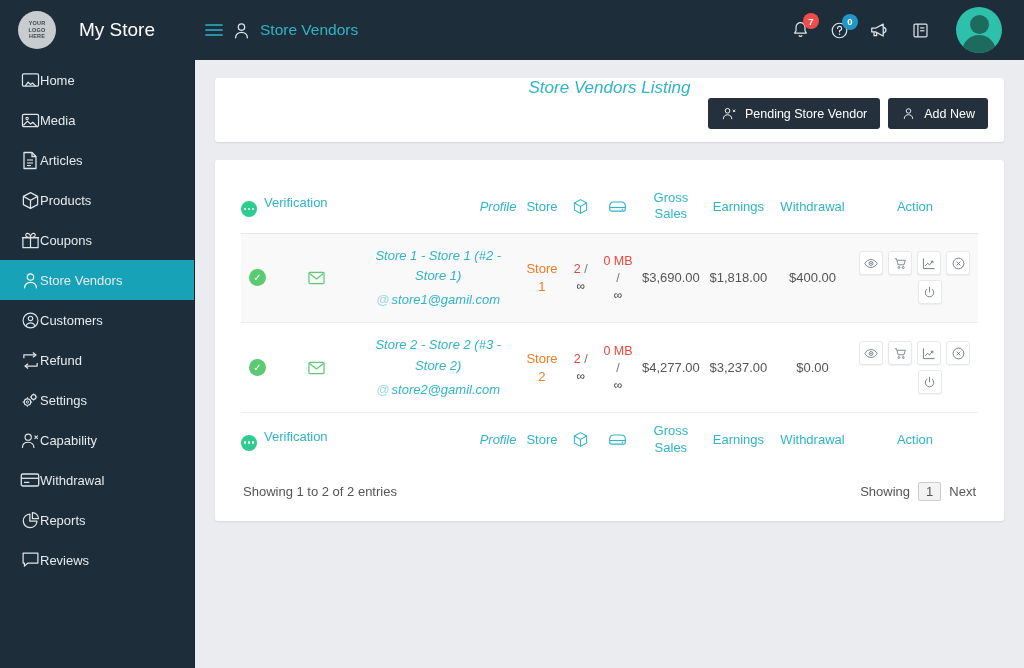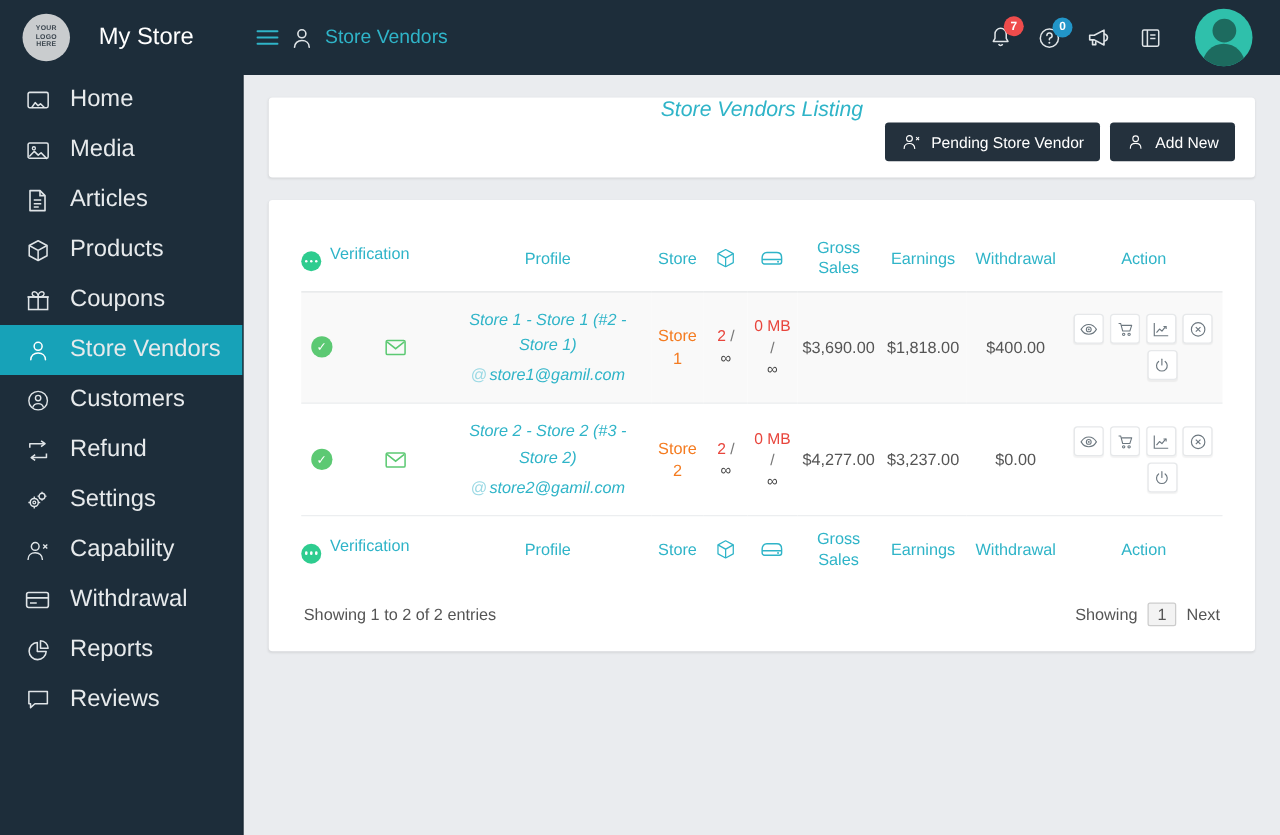--- a/index.html
+++ b/index.html
@@ -46,22 +46,22 @@
 
   
   .body { display: flex; flex: 1 1 auto; min-height: 0; }
 
   
   .sidebar {
     width: 195px; flex: 0 0 195px; background: #1d2d3a; overflow: hidden;
     border-right: 1px solid #16242f;
   }
   .nav-item {
-    height: 40px; display: flex; align-items: center; gap: 16px; padding-left: 20px;
-    color: #e7eaec; font-size: 19px; cursor: pointer;
+    height: 40px; display: flex; align-items: center; padding-left: 20px;
+    color: #e7eaec; font-size: 13px; cursor: pointer;
   }
   .nav-item.active { background: #17a2b8; }
   .nav-item .ico { width: 20px; display: flex; align-items: center; justify-content: center; flex: 0 0 20px; }
 
   
   .content { flex: 1 1 auto; background: #eaecef; padding: 18px 20px 0 20px; overflow: hidden; }
   .card { background: #fff; border-radius: 3px; box-shadow: 0 1px 2px rgba(0,0,0,.09); }
 
   .page-head {
     height: 64px; display: flex; align-items: center; padding: 0 16px; margin-bottom: 18px; flex-direction: column;
@@ -93,21 +93,21 @@
 
   
   table { width: 100%; border-collapse: collapse; }
   thead th, tfoot th {
     color: #2fb4c8; font-size: 13px; font-weight: normal; padding: 10px 4px; vertical-align: middle;
     text-align: center;
   }
   thead tr { border-bottom: 1px solid #e4e6e8; }
   tfoot tr { border-top: 1px solid #e4e6e8; }
   th.c-verif { text-align: left; width: 136px; padding-left: 0; }
-  th.c-profile { text-align: center; width: 190px; }
+  th.c-profile { text-align: right; width: 190px; font-style: italic; }
   th.c-store { width: 46px; }
   th.c-prod { width: 42px; }
   th.c-disk { width: 50px; }
   th.c-gross { width: 64px; line-height: 1.25; }
   th.c-earn { width: 72px; }
   th.c-wd { width: 84px; }
   th.c-action { width: 118px; }
   .hdot {
     display: inline-flex; align-items: center; justify-content: center; gap: 1.5px;
     width: 16px; height: 16px; border-radius: 50%; background: #2ecc8f; vertical-align: -3px;

